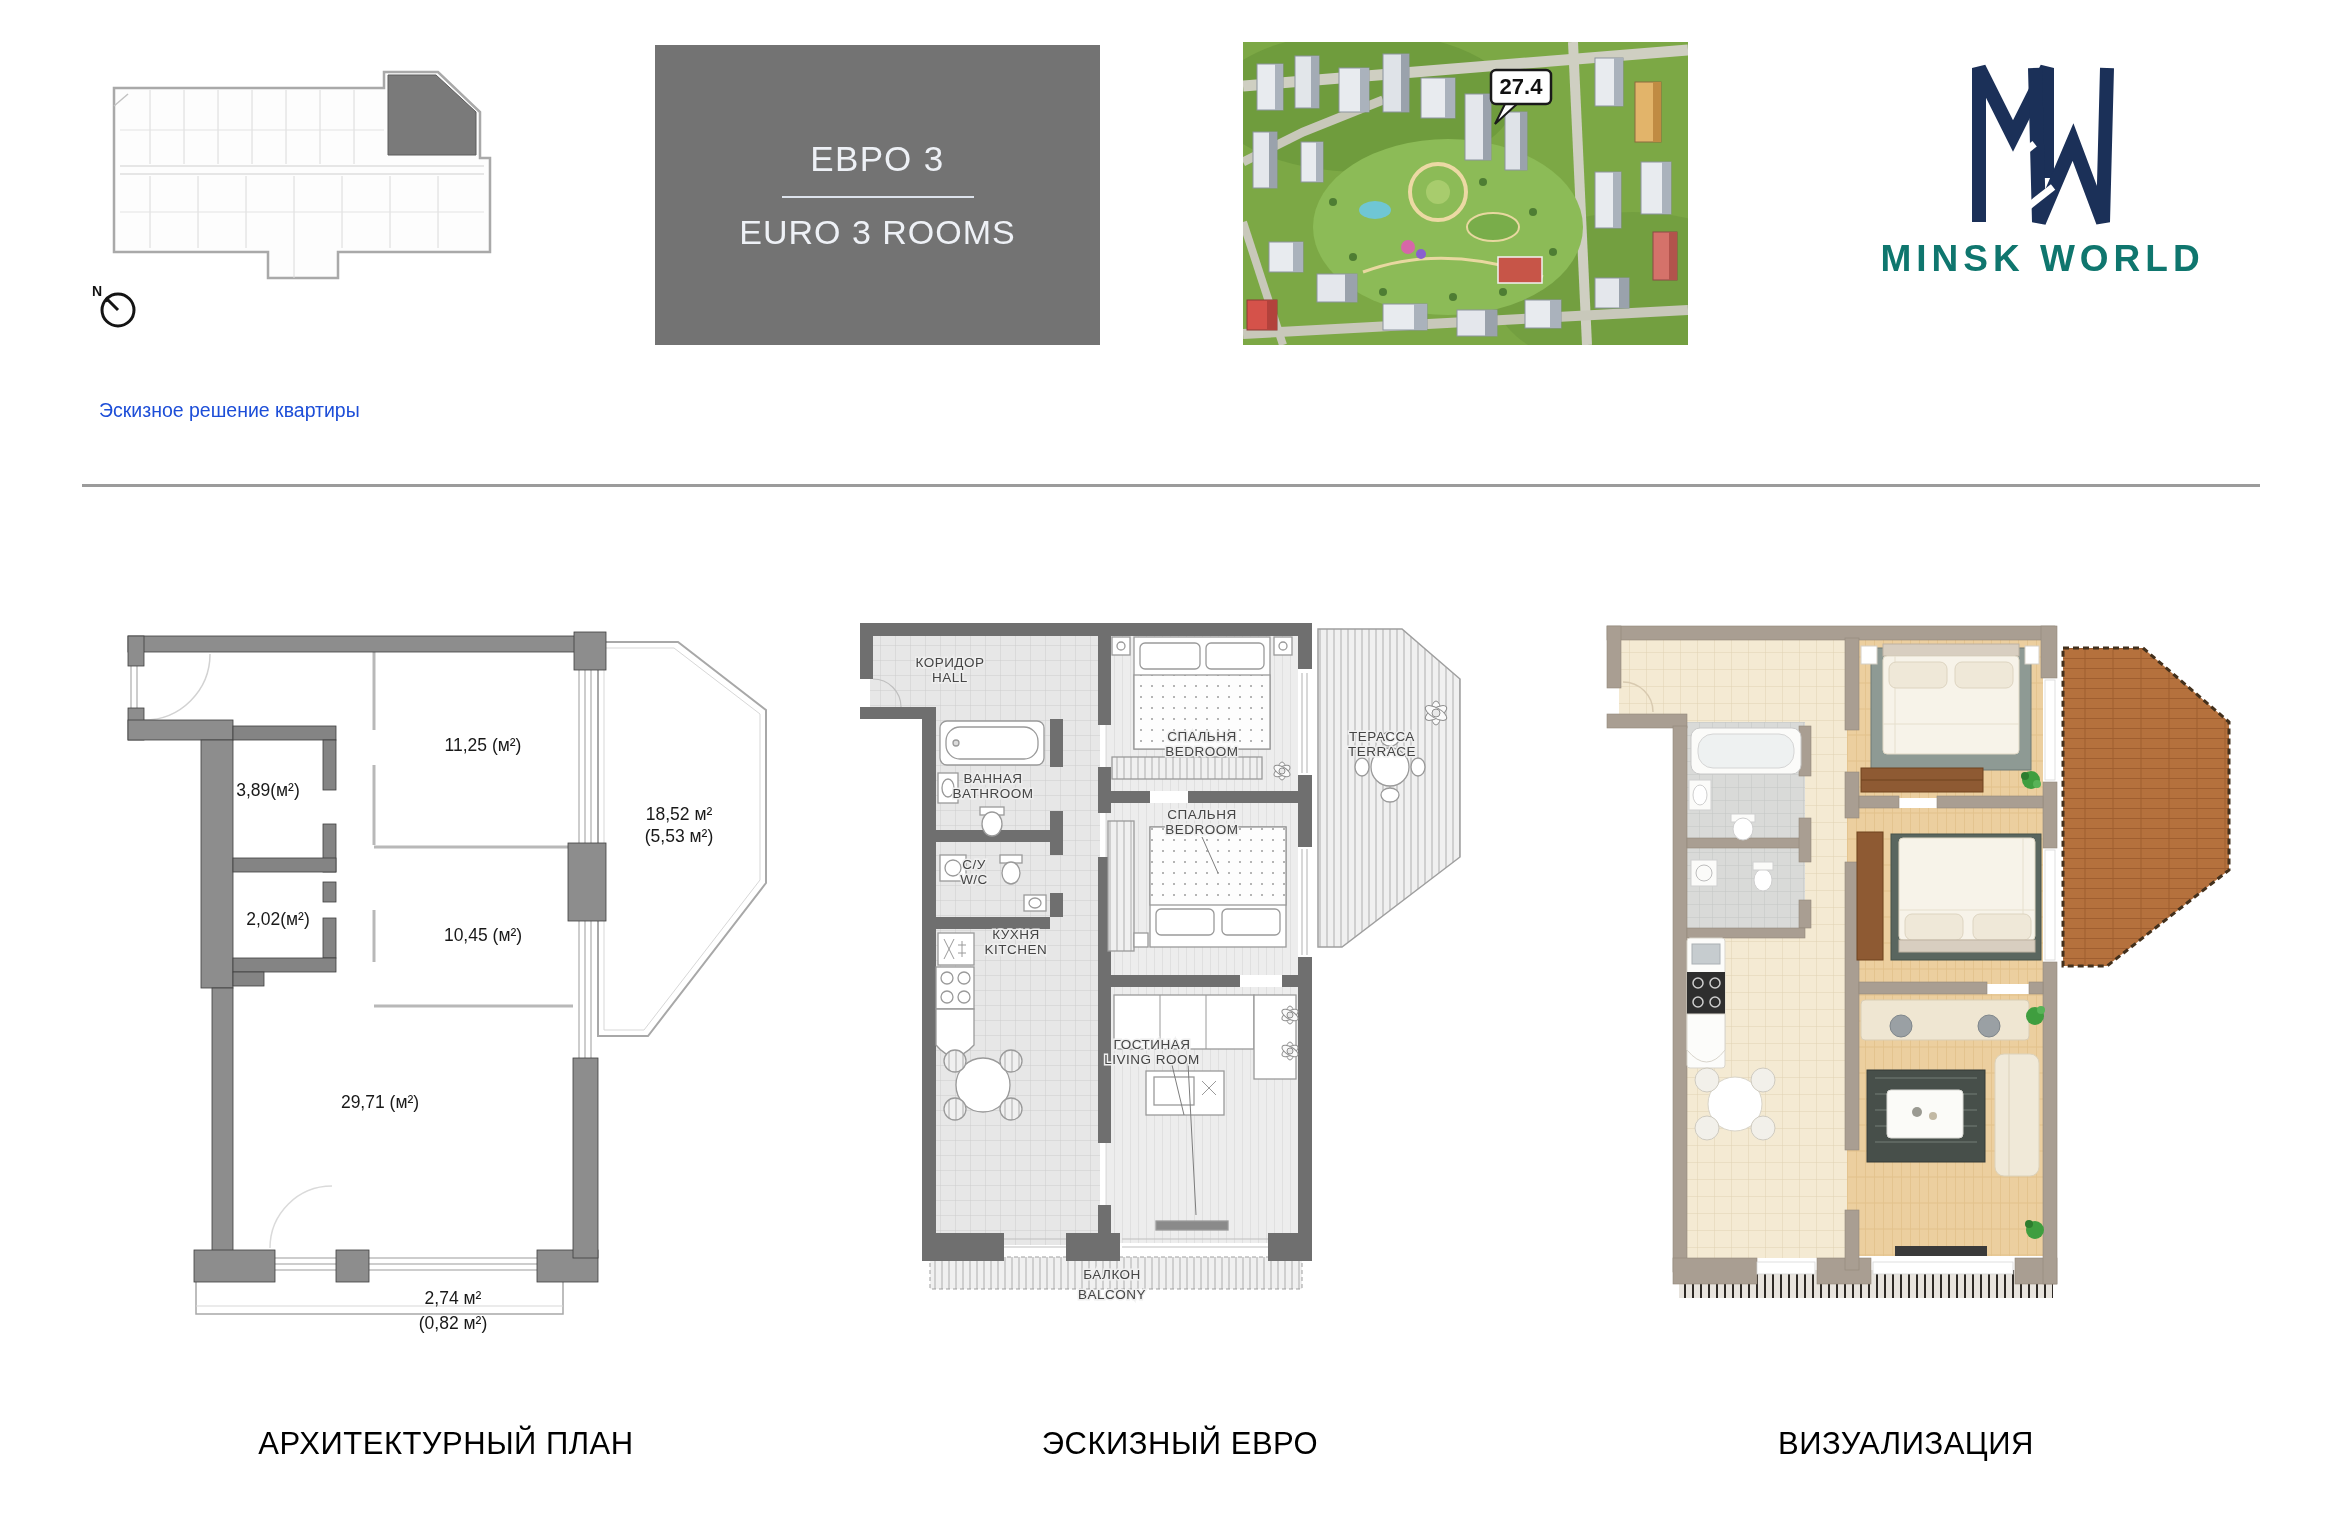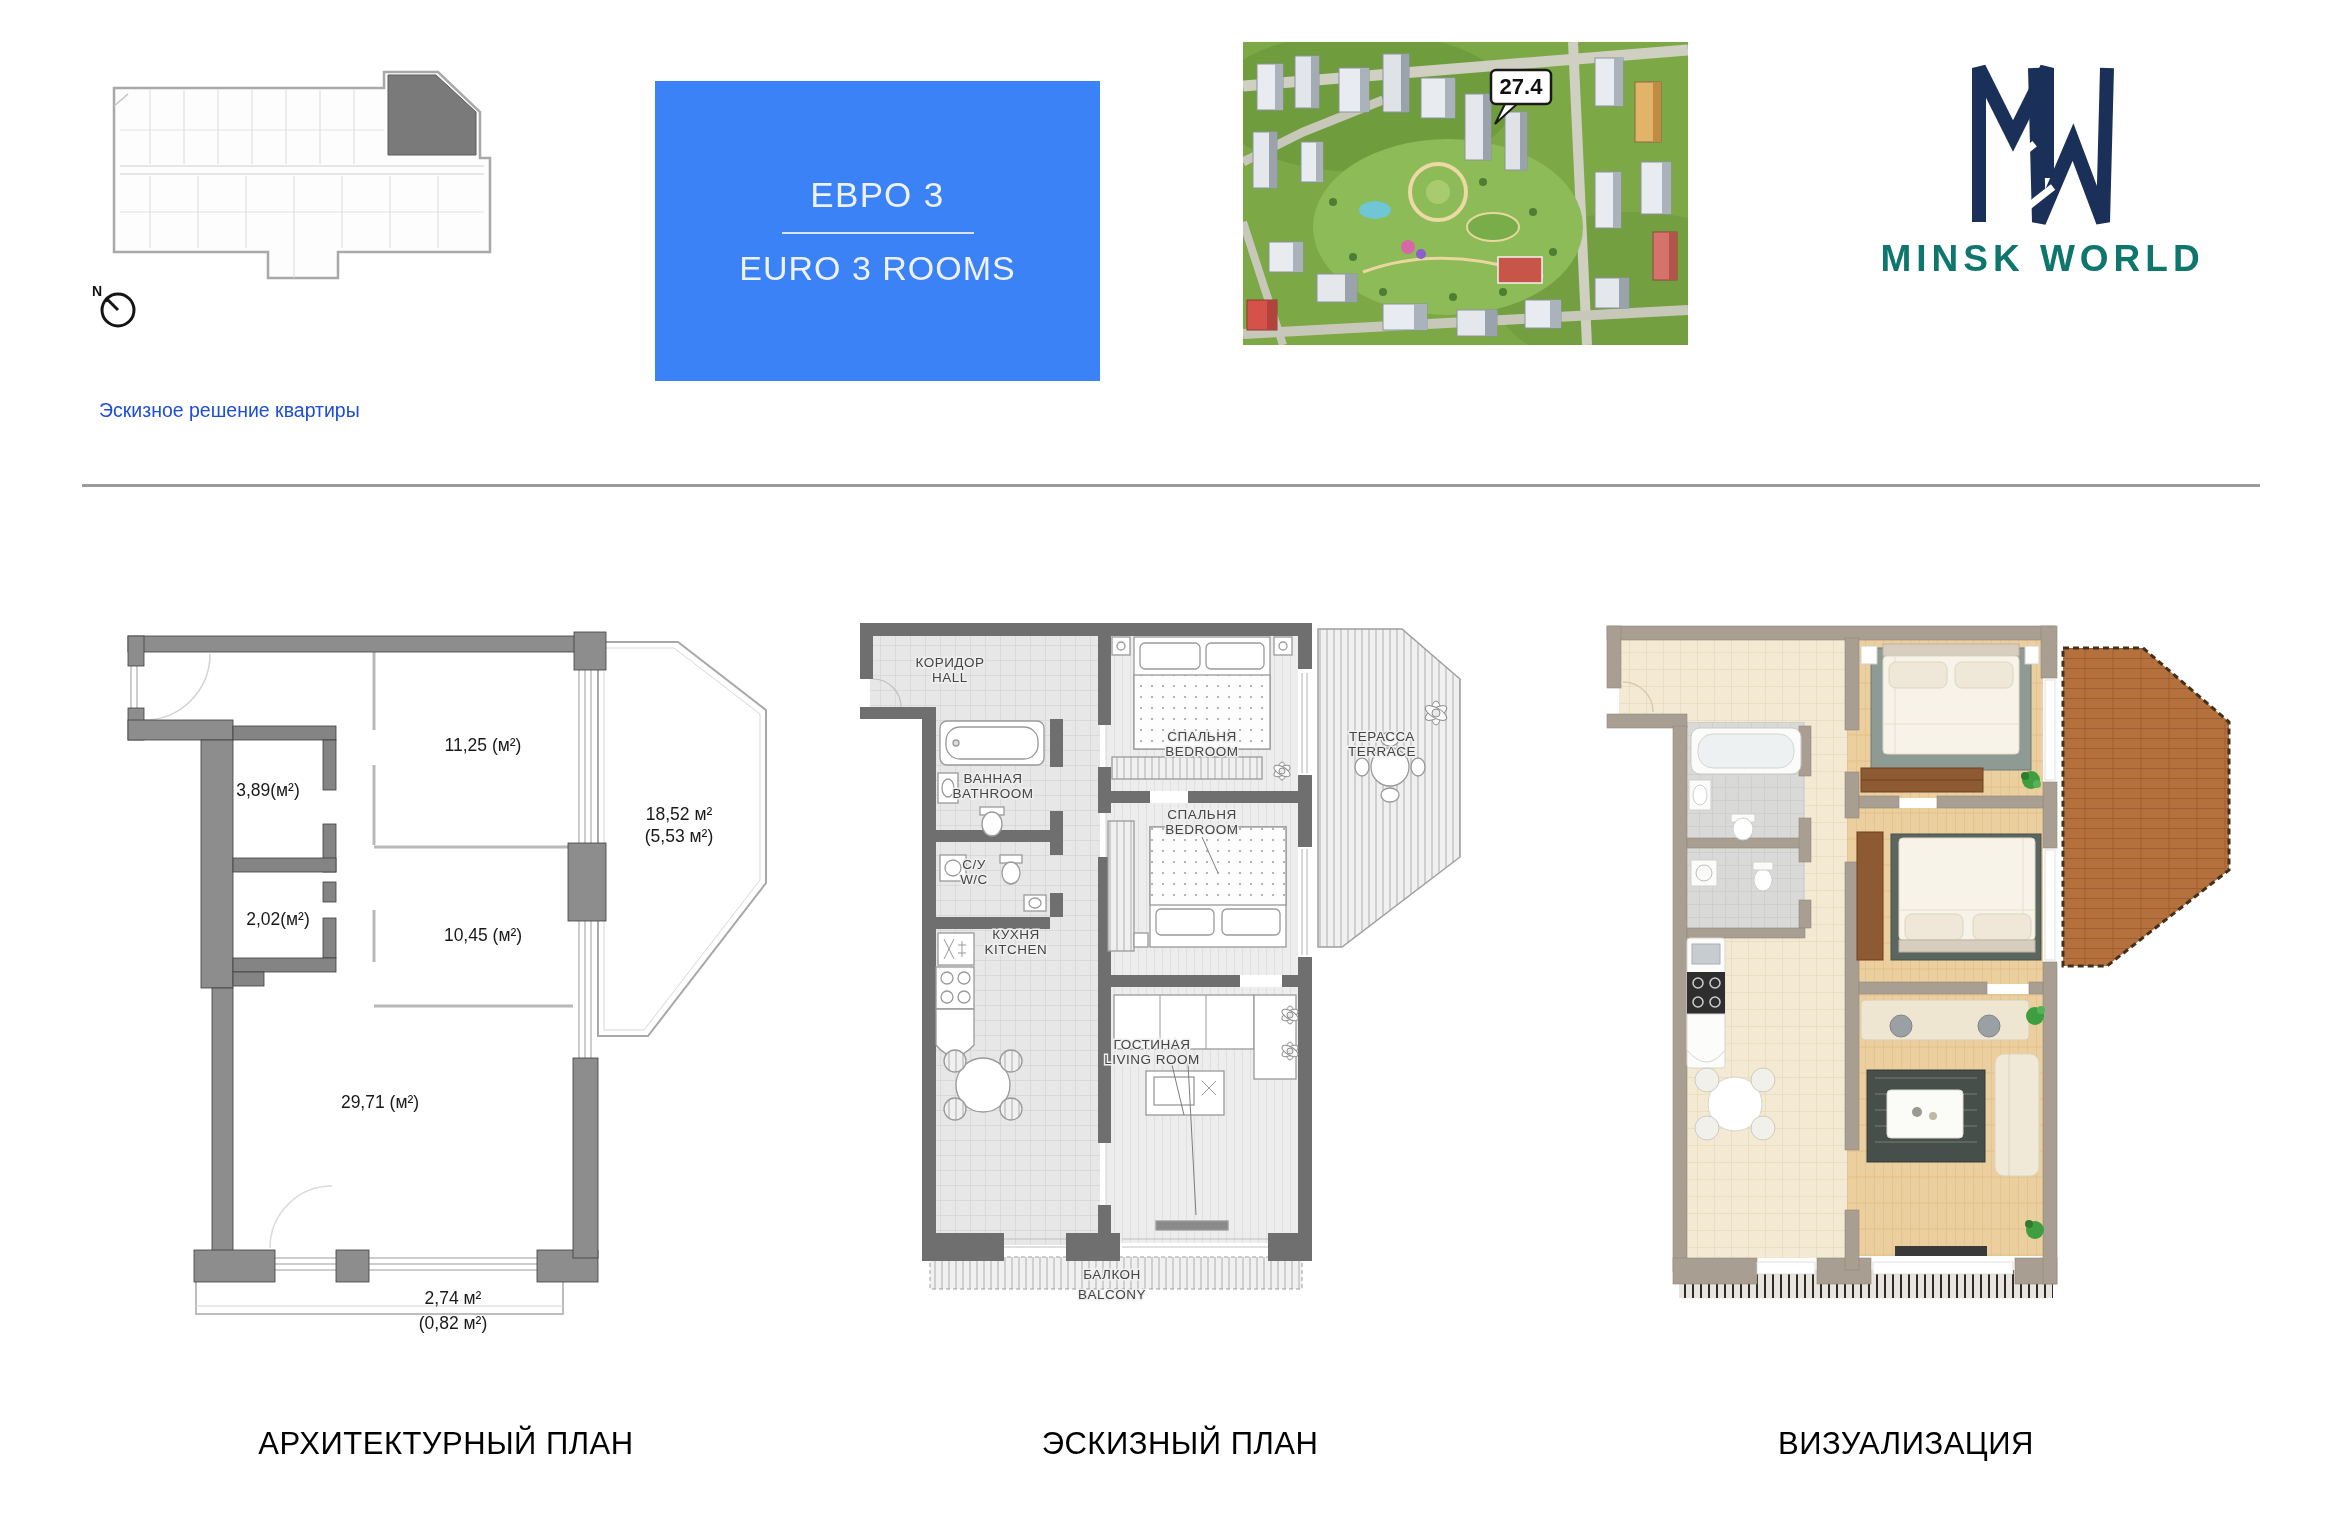--- a/index.html
+++ b/index.html
@@ -1,21 +1,21 @@
 <!DOCTYPE html>
 <html><head>
 <meta charset="utf-8">
 <style>
   html,body{margin:0;padding:0;background:#ffffff;font-family:"Liberation Sans",sans-serif;}
   .page{position:relative;width:2337px;height:1526px;background:#fff;overflow:hidden;}
   .abs{position:absolute;}
 
   
-  .typebox{left:655px;top:45px;width:445px;height:300px;background:#3b82f6;
-           display:flex;flex-direction:column;align-items:center;justify-content:center;color:#eef1f6;margin-top:36px;}
+  .typebox{left:655px;top:45px;width:445px;height:300px;background:#737373;
+           display:flex;flex-direction:column;align-items:center;justify-content:center;color:#eef1f6;}
   .tb-ru{font-size:35px;letter-spacing:1.5px;font-weight:400;}
   .tb-line{width:192px;height:2px;background:#dde3ec;margin:17px 0 15px 0;}
   .tb-en{font-size:34px;letter-spacing:1px;font-weight:400;}
 
   .logoblock{left:1870px;top:58px;width:345px;height:260px;display:flex;flex-direction:column;align-items:center;}
   .logotext{margin-top:10px;font-size:37px;font-weight:700;letter-spacing:5px;color:#0f766e;white-space:nowrap;}
 
   
   .disclaimer{left:99px;top:396px;width:2195px;color:#1d4ed8;font-size:19.5px;line-height:29px;}
   .divider{left:82px;top:484px;width:2178px;height:3px;background:#9b9b9b;}
@@ -571,16 +571,16 @@
     <path d="M414,436 V558" stroke="#dcd2bb" fill="none"></path>
     <circle cx="440" cy="398" r="9" fill="#3f9e3f"></circle>
       <circle cx="446" cy="392" r="4" fill="#57b357"></circle>
     <circle cx="440" cy="612" r="9" fill="#3f9e3f"></circle>
       <circle cx="434" cy="606" r="4" fill="#2e7d2e"></circle>
     <rect x="300" y="628" width="92" height="10" fill="#3a3a3a"></rect>
     <path d="M28,64 A30,30 0 0 1 58,94" stroke="#d8cab0" stroke-width="1.5" fill="none"></path>
   </svg>
 
   <div class="abs caption cap-arch">АРХИТЕКТУРНЫЙ ПЛАН</div>
-  <div class="abs caption cap-sketch">ЭСКИЗНЫЙ ПЛАН</div>
+  <div class="abs caption cap-sketch">ЭСКИЗНЫЙ ЕВРО</div>
   <div class="abs caption cap-viz">ВИЗУАЛИЗАЦИЯ</div>
 
 </div>
 
 </body></html>

